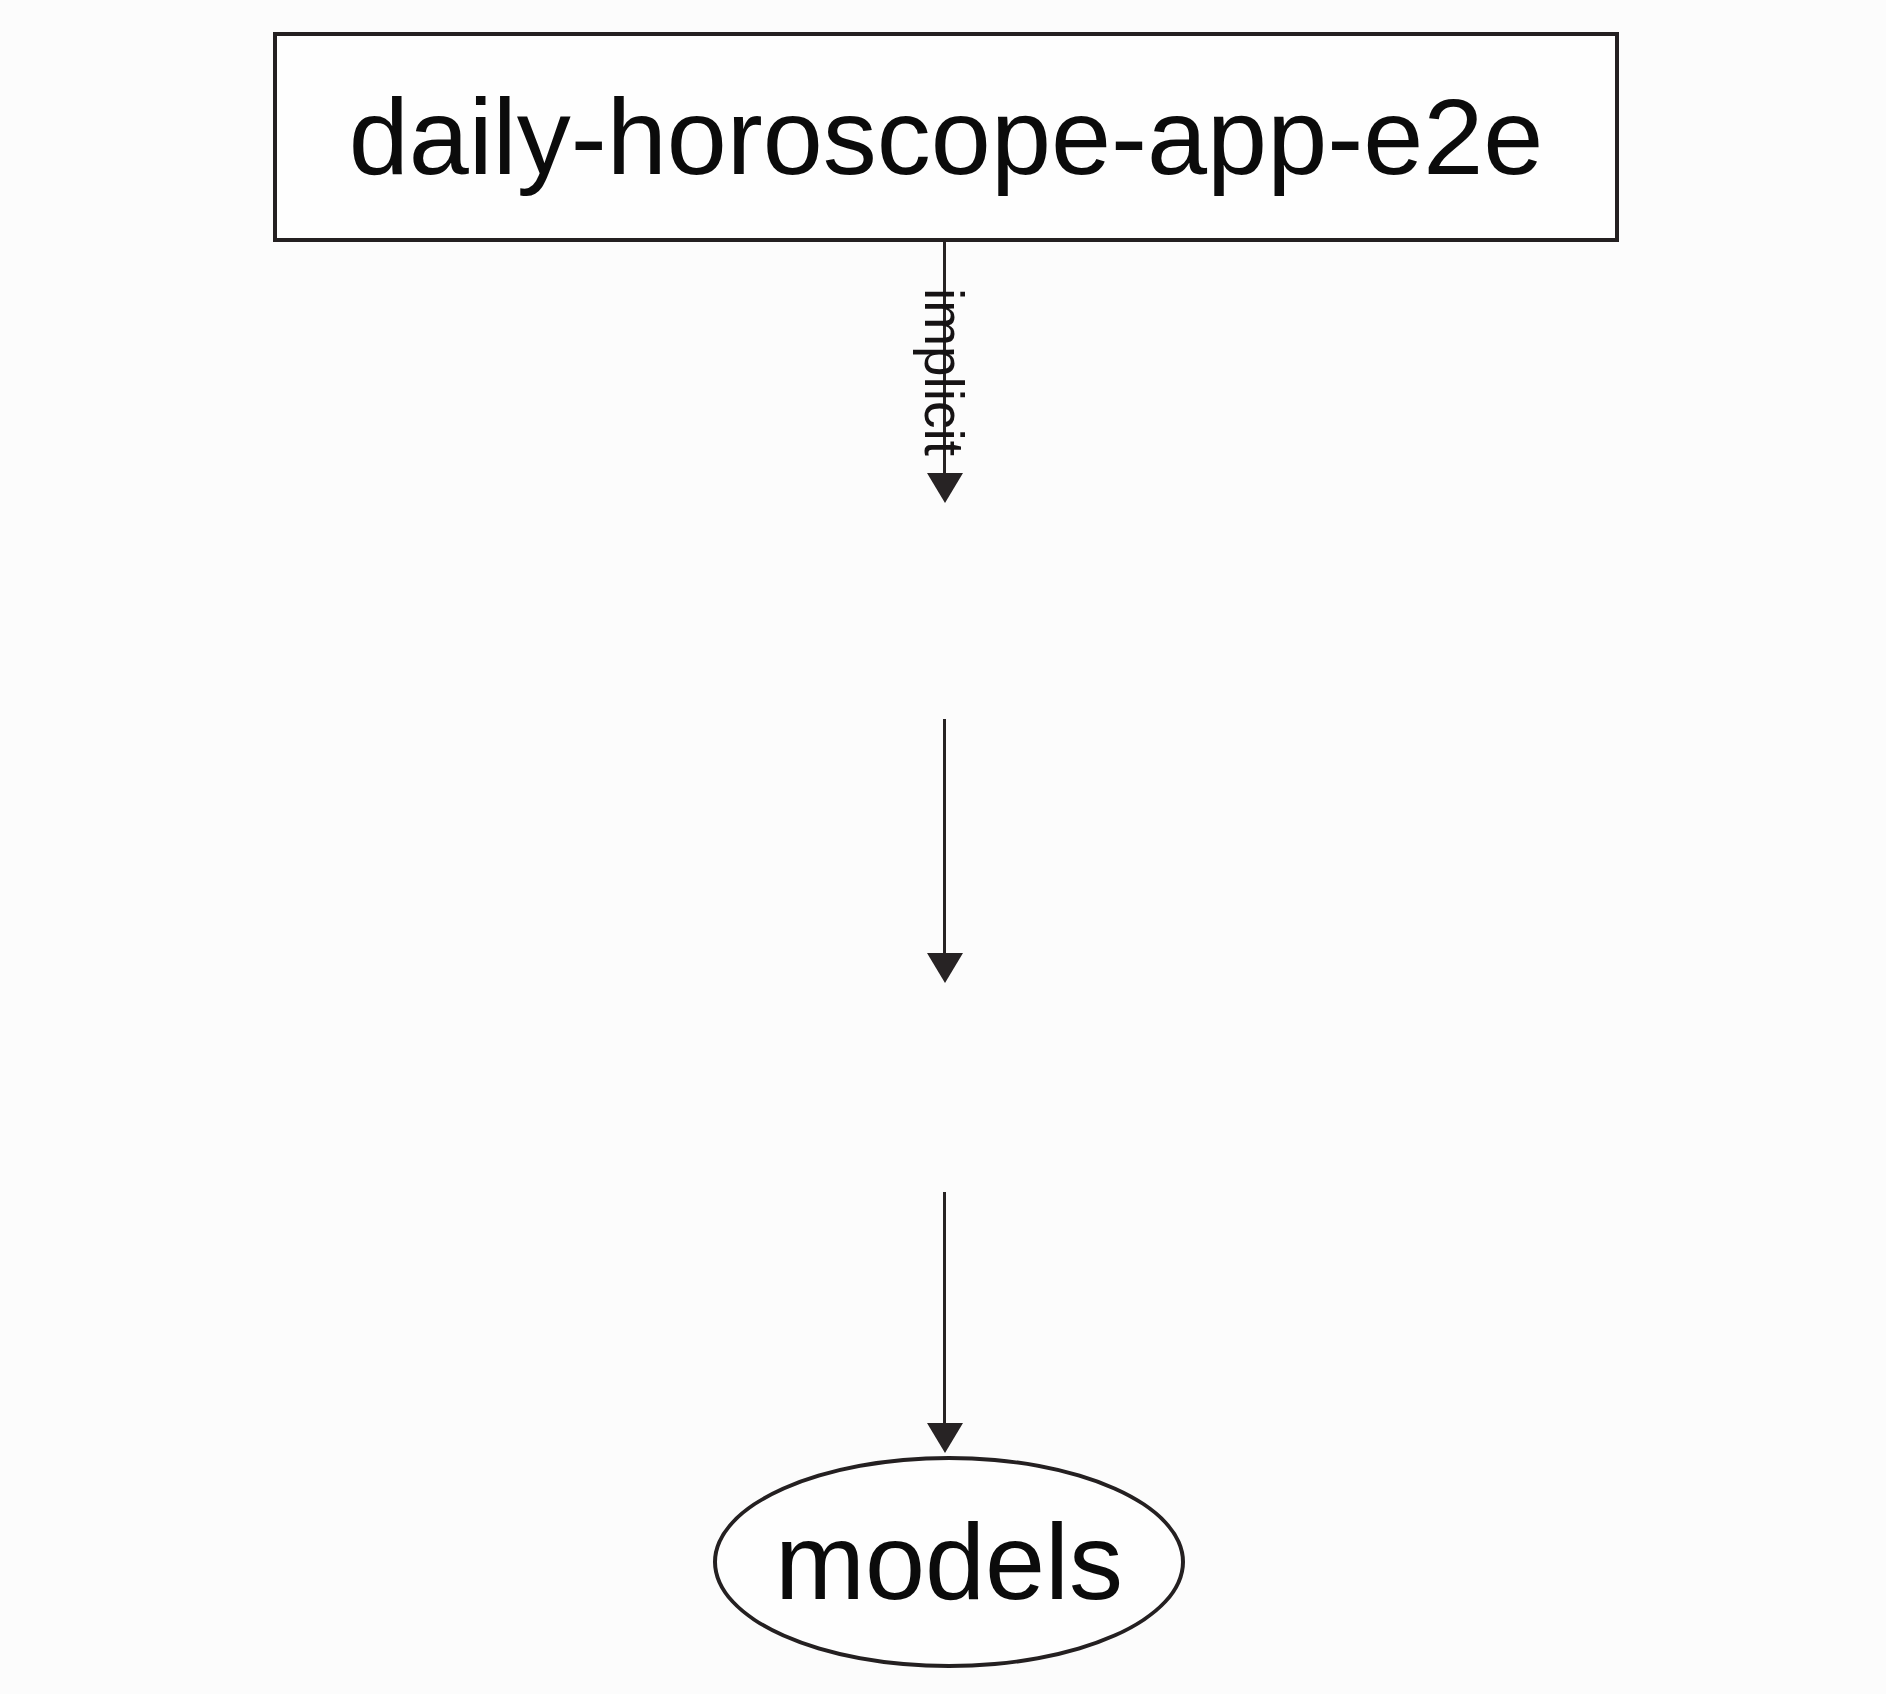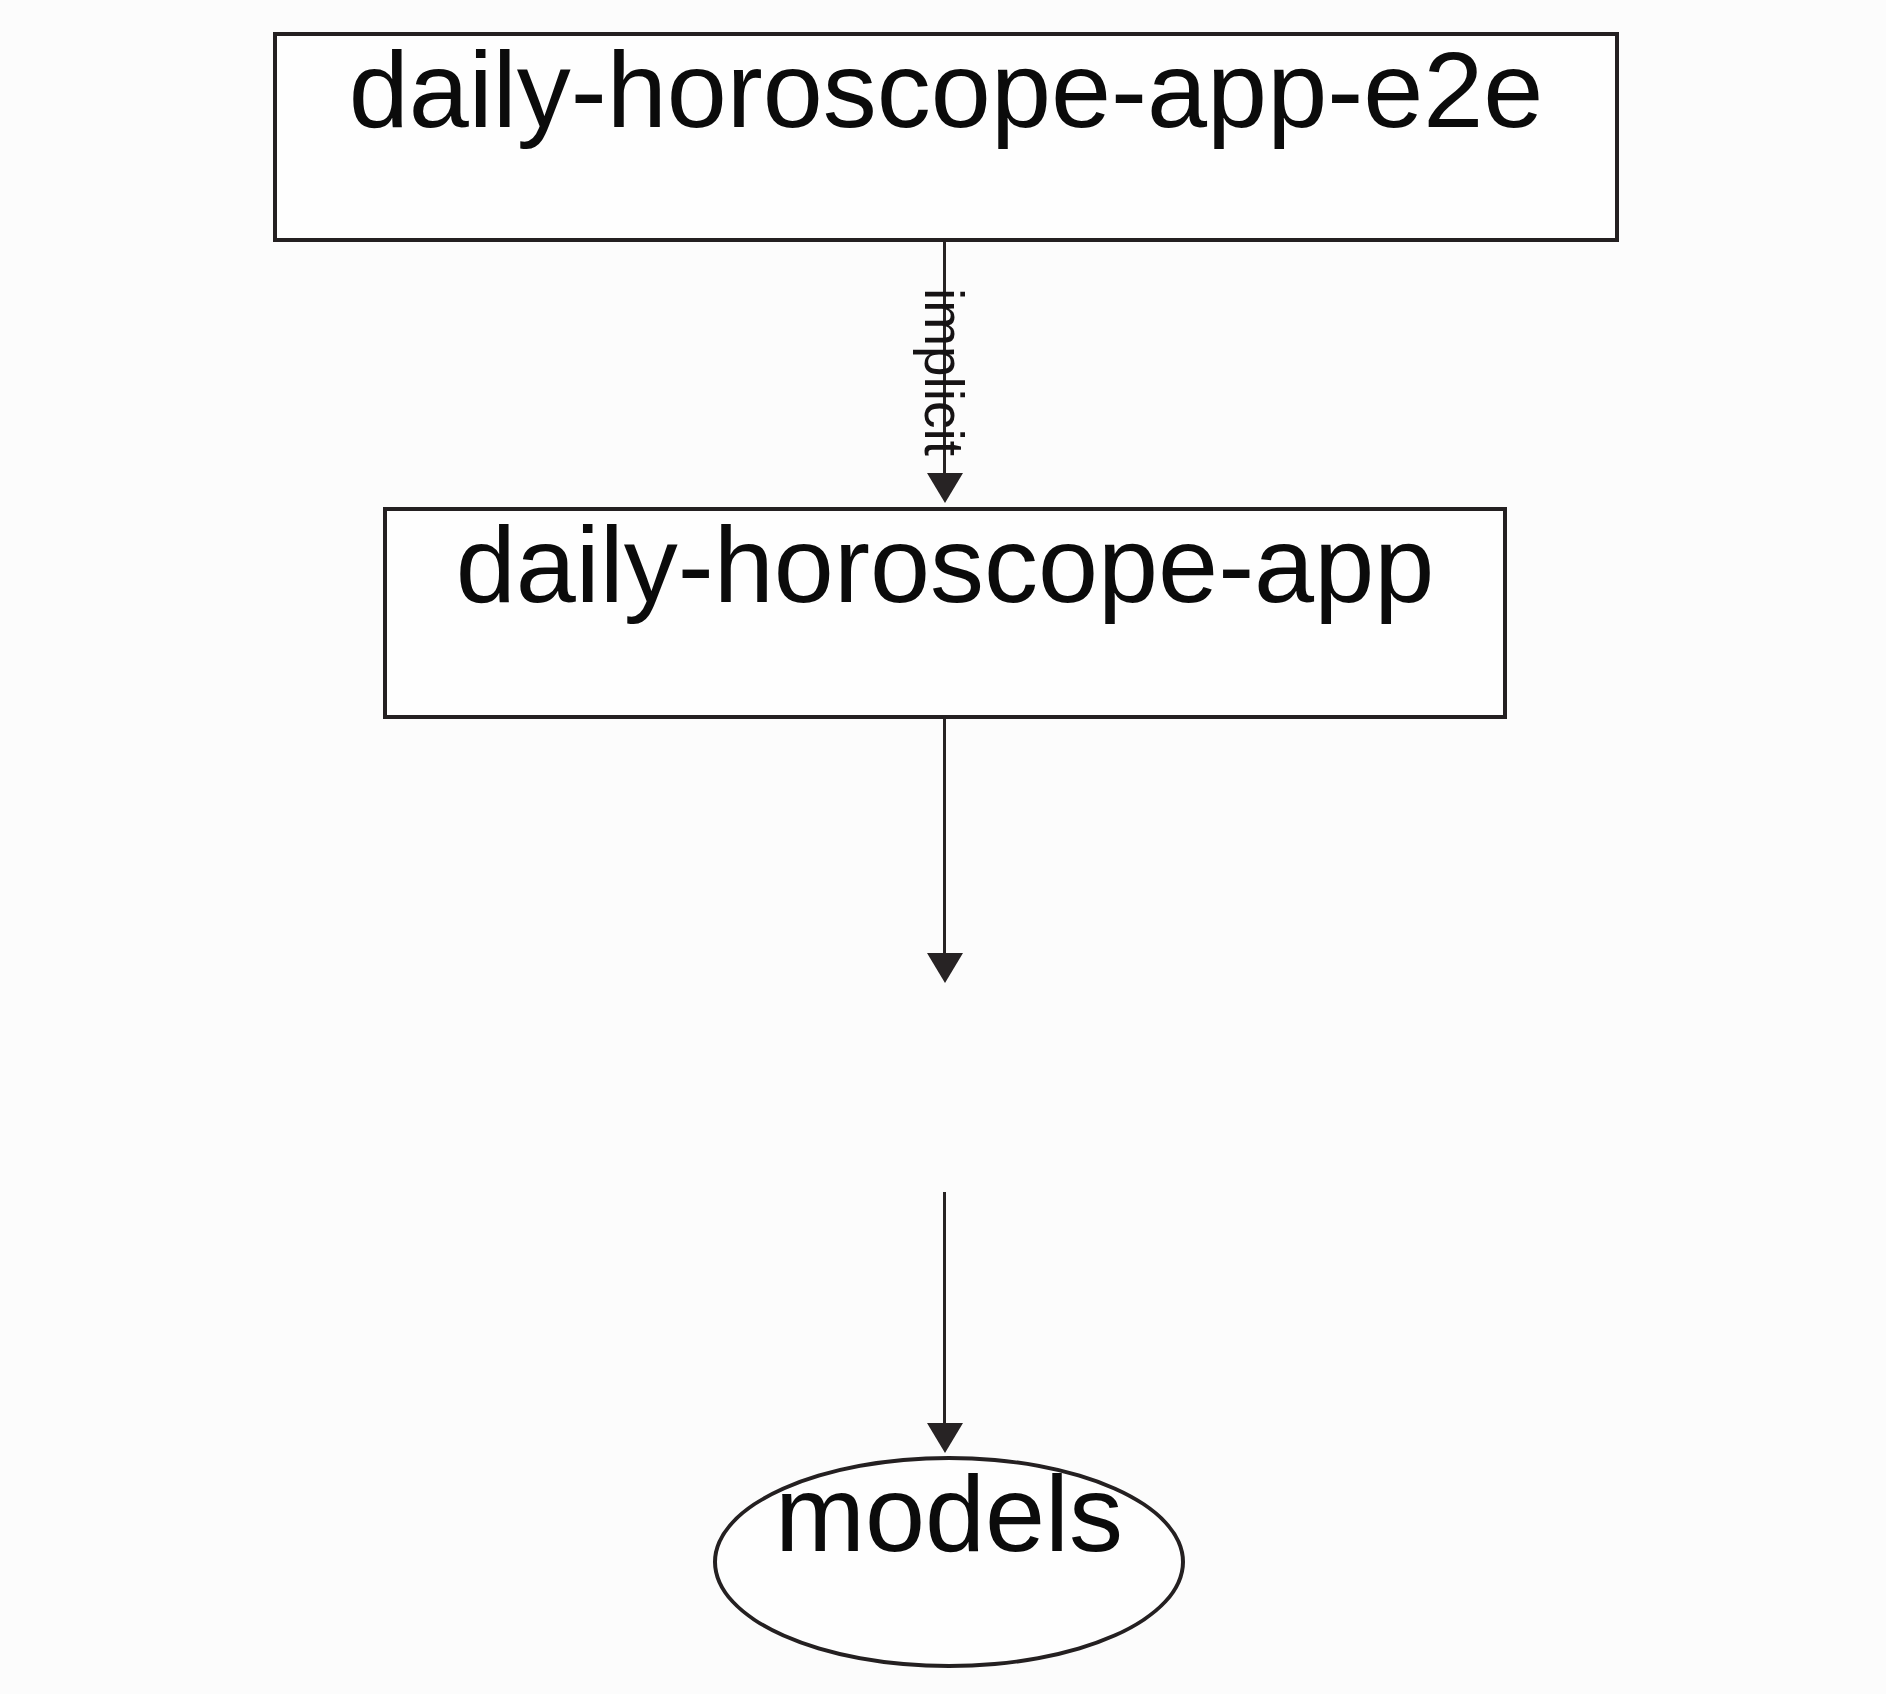--- a/index.html
+++ b/index.html
@@ -19,21 +19,21 @@
     height: 1694px;
   }
 
   
   .node {
     position: absolute;
     box-sizing: border-box;
     background: #fefefe;
     border: 4px solid #242021;
     display: flex;
-    align-items: flex-start;
+    align-items: center;
     justify-content: center;
     color: #0b0b0b;
     font-size: 108px;
     line-height: 1;
     white-space: nowrap;
     letter-spacing: 0;
   }
   .node.ellipse {
     border-radius: 50%;
   }
@@ -83,23 +83,20 @@
 <div class="diagram">
 
   <div class="node node-e2e">
     <span>daily-horoscope-app-e2e</span>
   </div>
 
   <div class="edge-line edge1-line"></div>
   <div class="edge-label">implicit</div>
   <div class="arrowhead edge1-arrow"></div>
 
-  <div class="node node-app">
-    <span>daily-horoscope-app</span>
-  </div>
 
   <div class="edge-line edge2-line"></div>
   <div class="arrowhead edge2-arrow"></div>
 
 
   <div class="edge-line edge3-line"></div>
   <div class="arrowhead edge3-arrow"></div>
 
   <div class="node ellipse node-models">
     <span>models</span>

